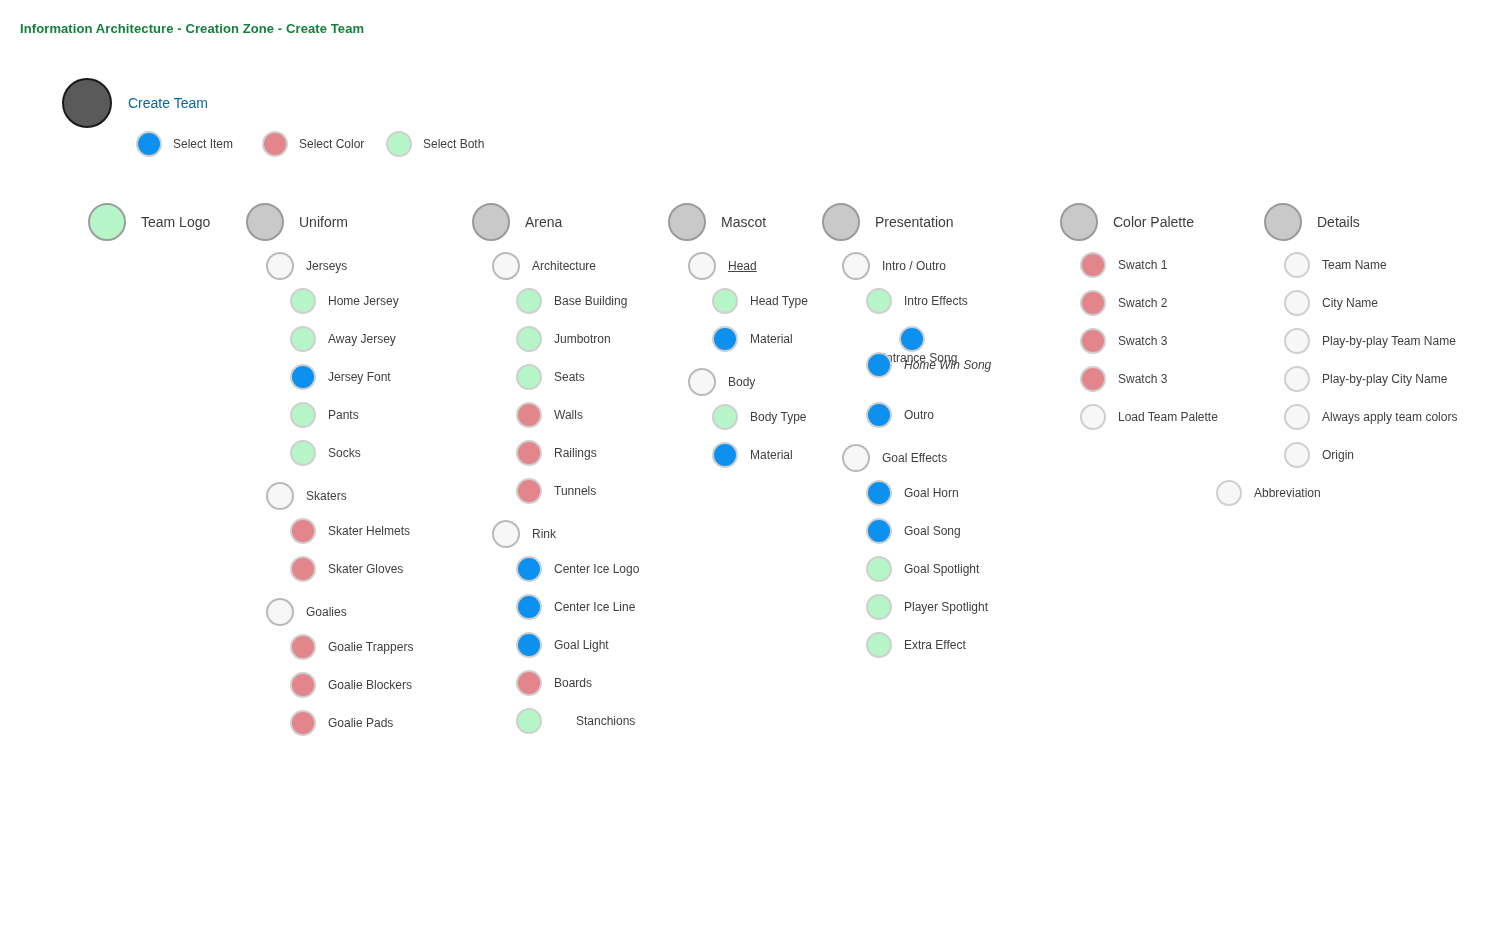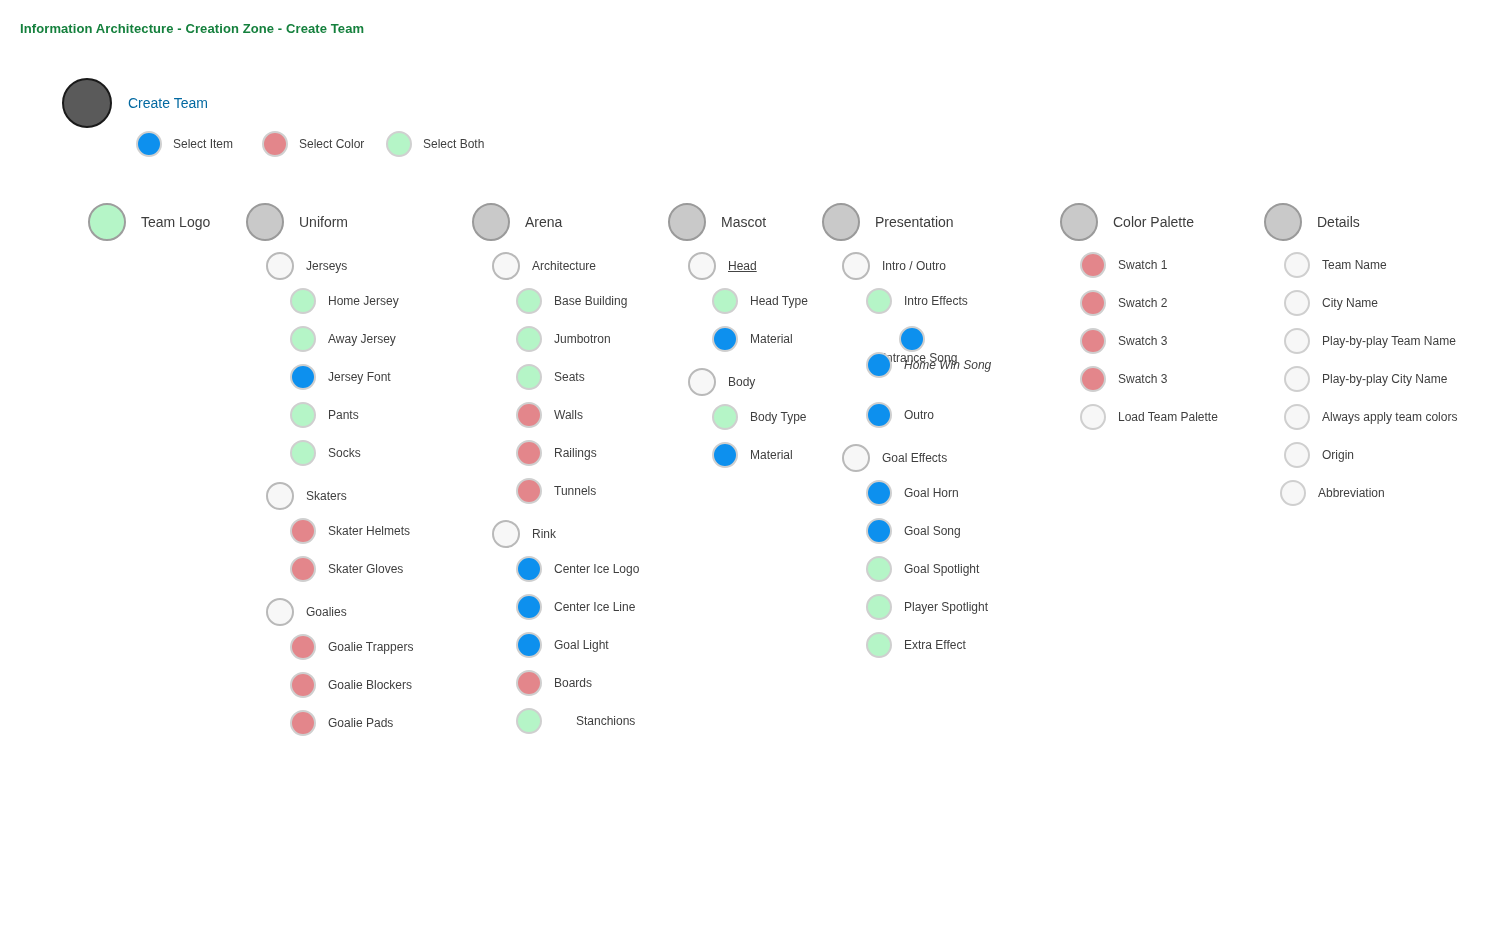--- a/index.html
+++ b/index.html
@@ -380,17 +380,17 @@
       <span class="node-label">Play-by-play City Name</span>
     </div>
     <div class="node leaf" style="left: 1284px; top: 404px;">
       <span class="dot c-none"></span>
       <span class="node-label">Always apply team colors</span>
     </div>
     <div class="node leaf" style="left: 1284px; top: 442px;">
       <span class="dot c-none"></span>
       <span class="node-label">Origin</span>
     </div>
-    <div class="node leaf" style="left: 1280px; top: 480px; justify-content: flex-end;">
+    <div class="node leaf" style="left: 1216px; top: 480px; justify-content: flex-end;">
       <span class="dot c-none"></span>
       <span class="node-label">Abbreviation</span>
     </div>
   </div>
 
 </body></html>

